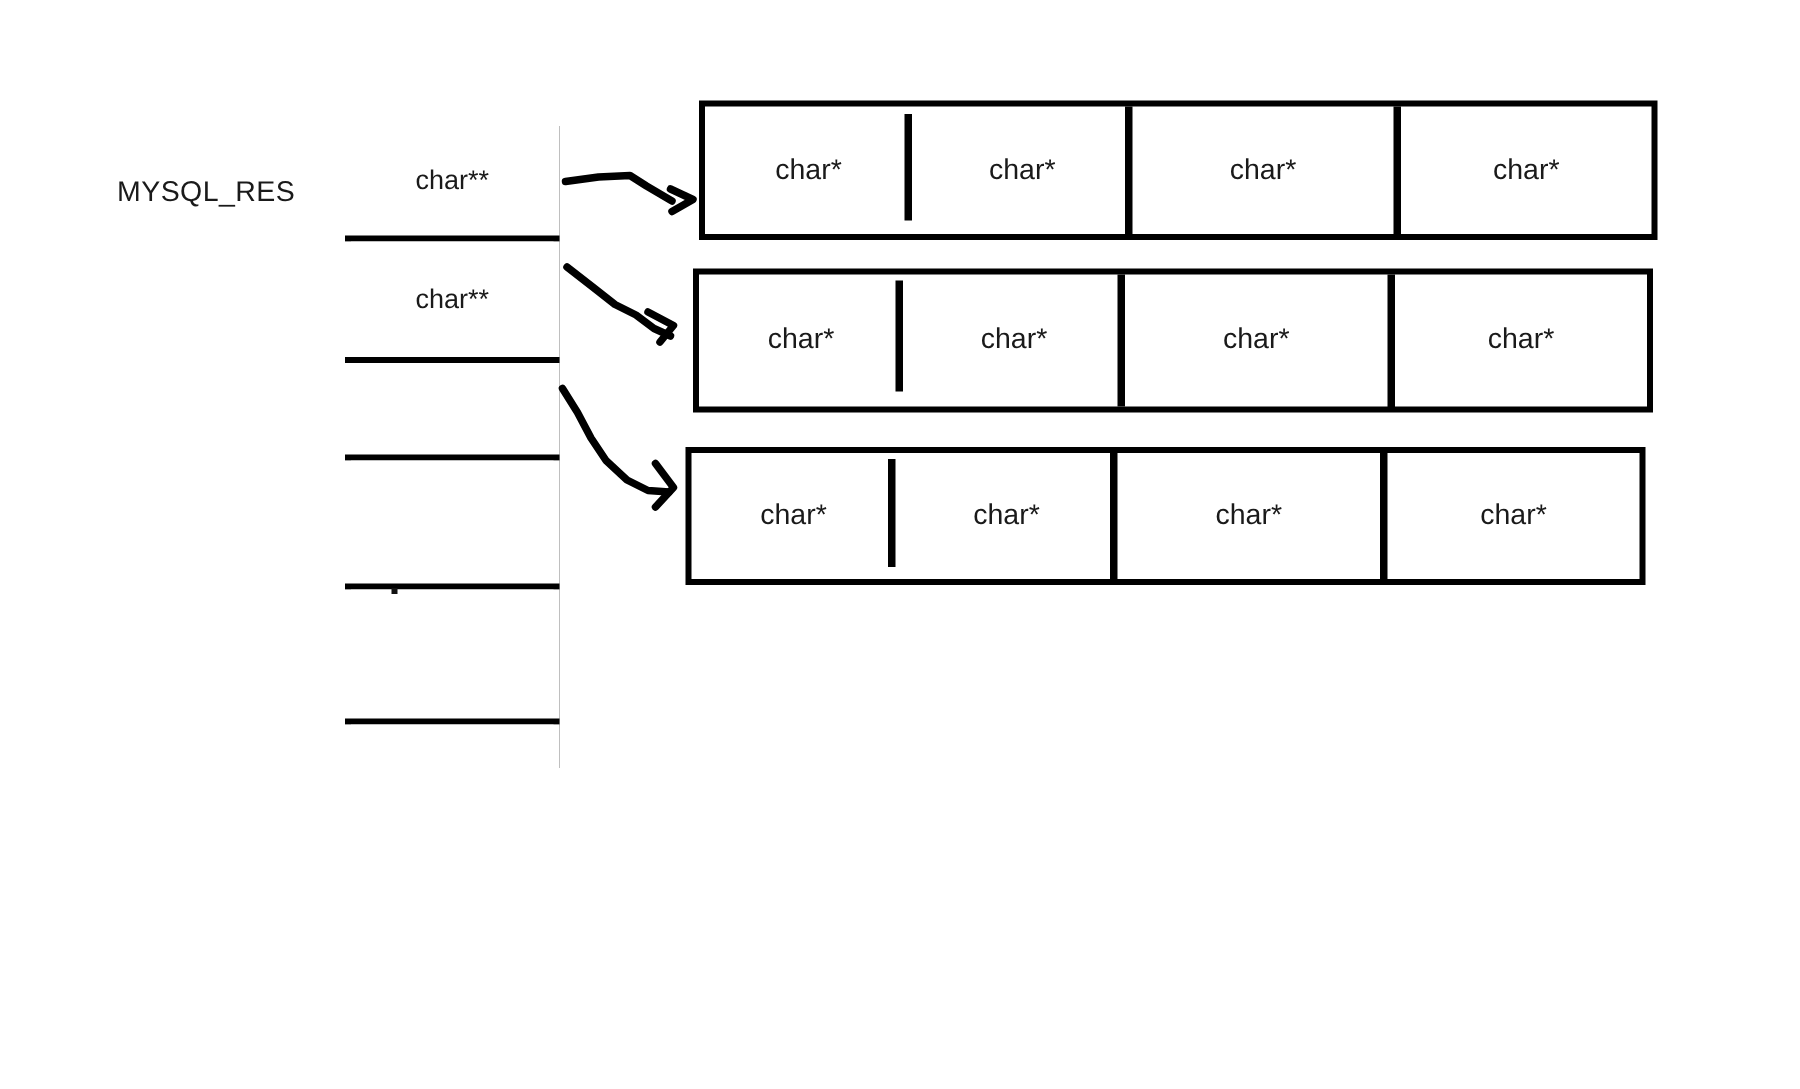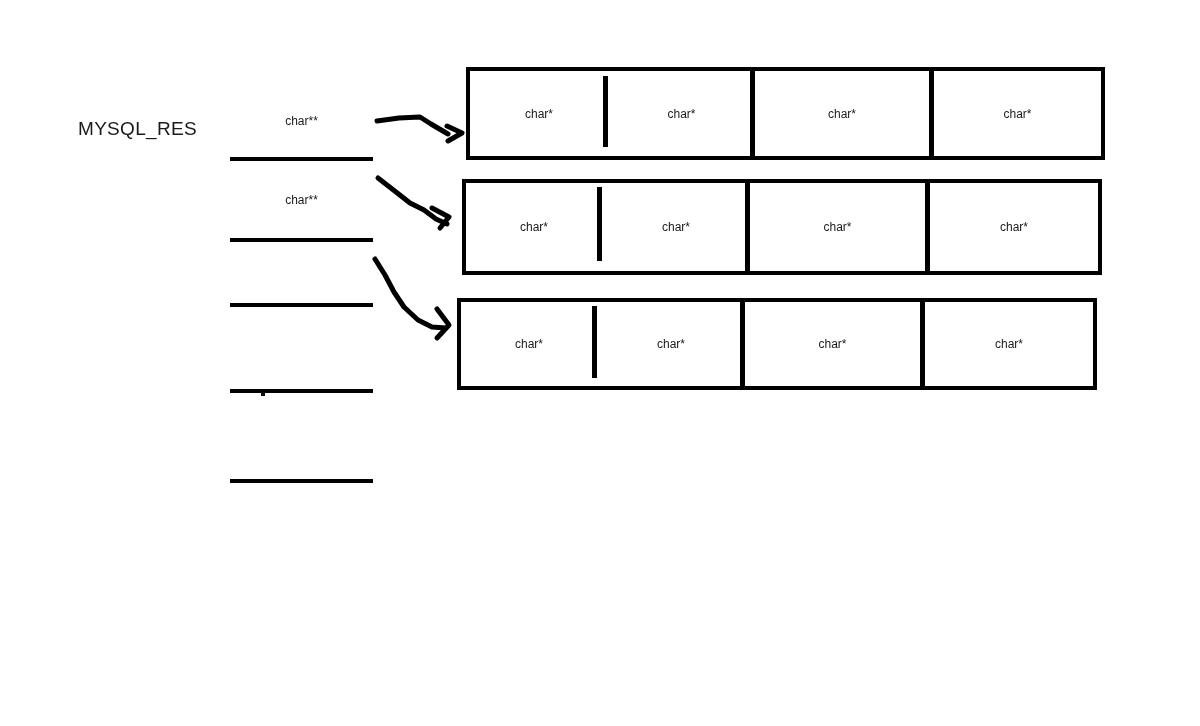--- a/index.html
+++ b/index.html
@@ -38,42 +38,42 @@
     position: absolute;
     box-sizing: border-box;
     background: #ffffff;
     border-bottom: 4px solid #000000;
     display: flex;
     align-items: center;
     justify-content: center;
   }
   .vcell.last { border-bottom: none; }
   .vcell-text {
-    font-size: 12px;
+    font-size: 18px;
     color: #1a1a1a;
     white-space: nowrap;
   }
 
   
   .rowbox {
     position: absolute;
     box-sizing: border-box;
     border: 4px solid #000000;
     background: #ffffff;
   }
   .rowcell {
     position: absolute;
     top: 0;
     bottom: 0;
     display: flex;
     align-items: center;
     justify-content: center;
   }
   .rowcell-text {
-    font-size: 12px;
+    font-size: 19px;
     color: #1a1a1a;
     white-space: nowrap;
   }
   .rowdiv {
     position: absolute;
     background: #000000;
     width: 5px;
   }
 
   

